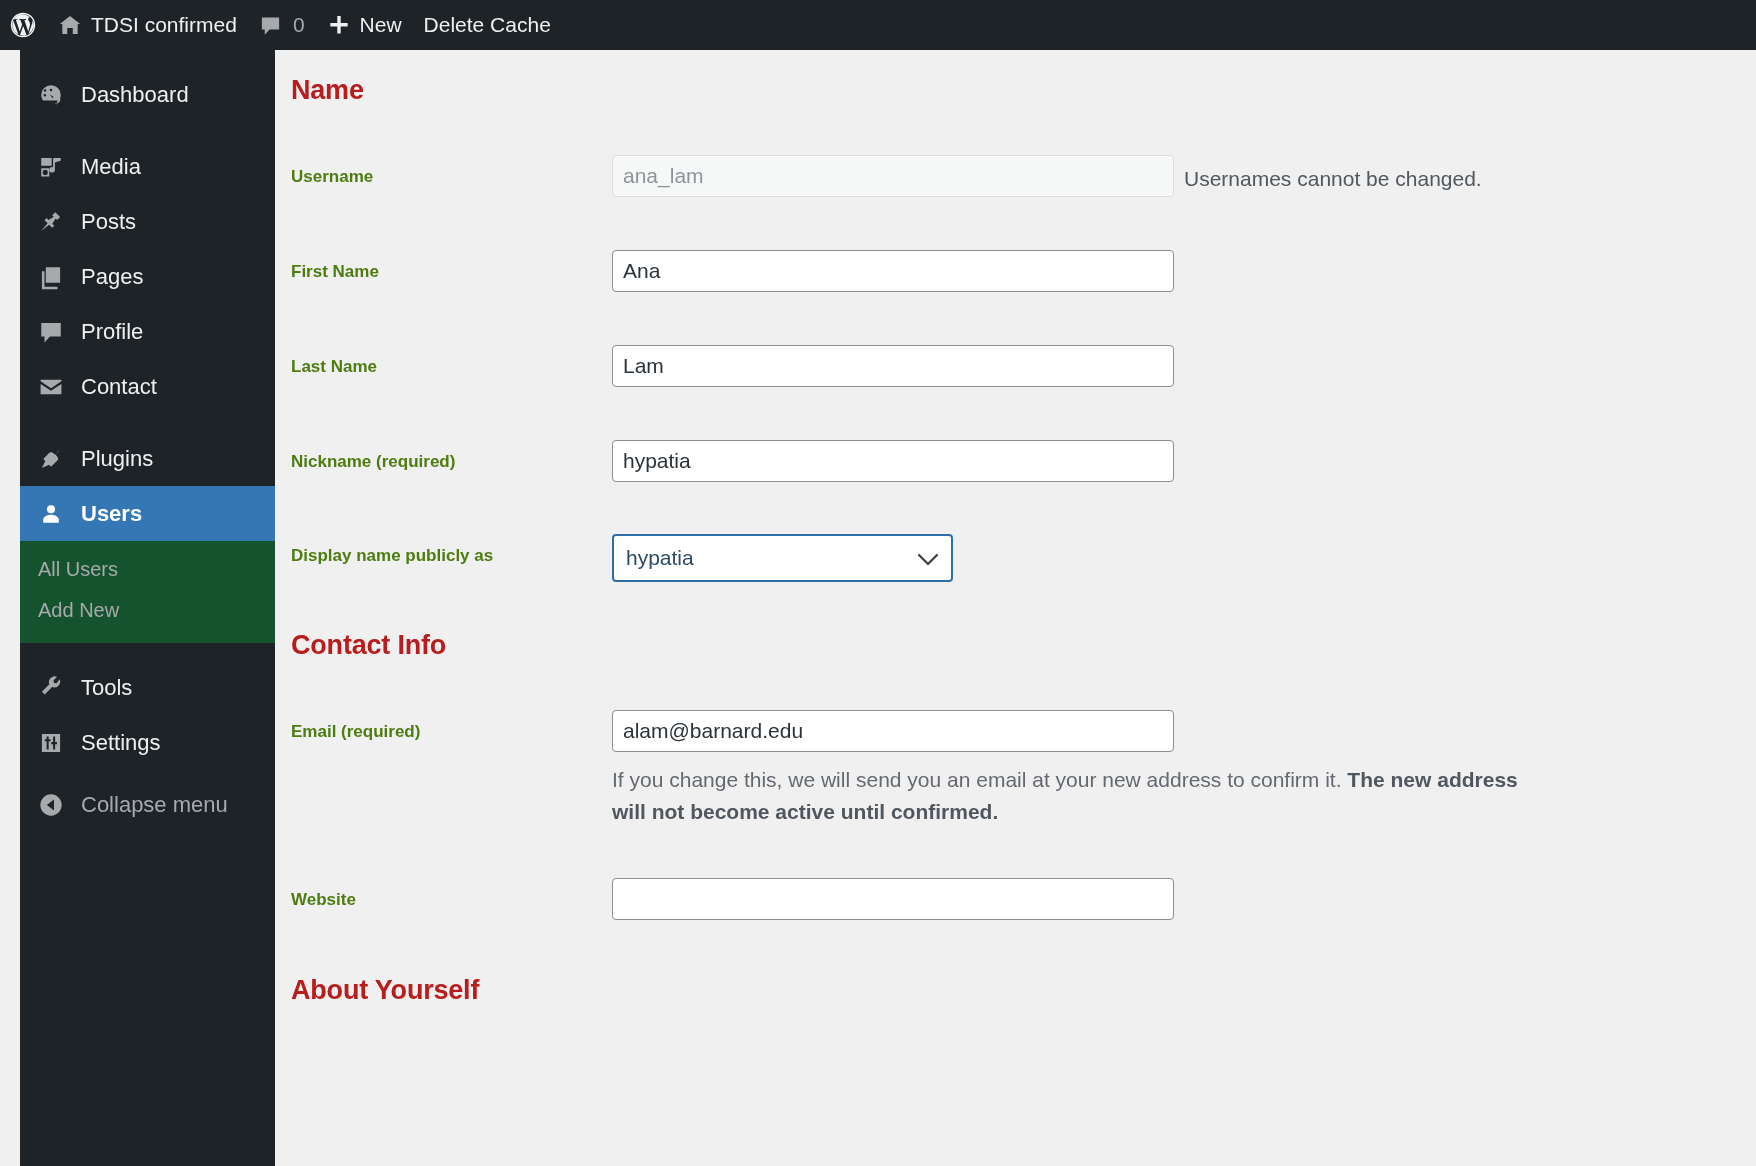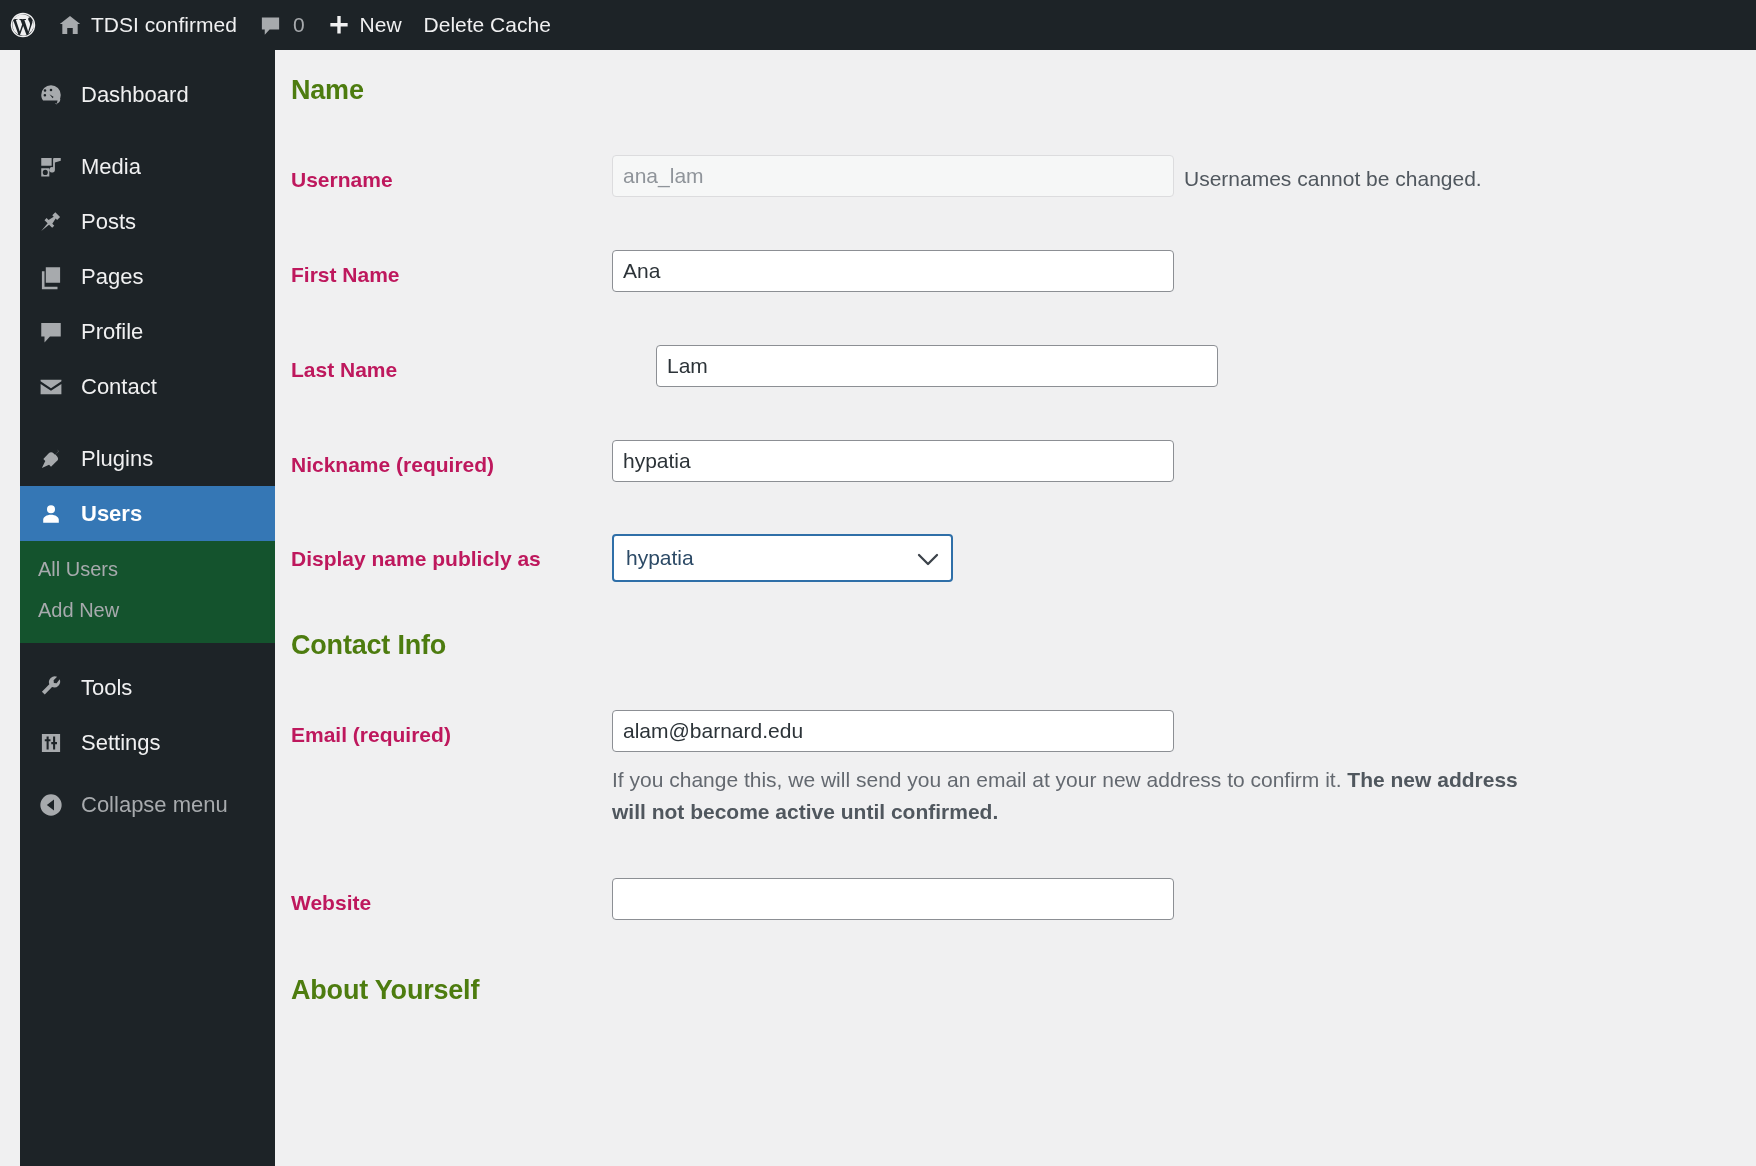--- a/index.html
+++ b/index.html
@@ -101,40 +101,40 @@
   #wpbody {
     position: absolute;
     top: 50px; left: 255px;
     width: 1501px; height: 1116px;
     background: #f0f0f1;
     overflow: hidden;
   }
   .section-title {
     font-size: 27px;
     font-weight: bold;
-    color: #4d7c0f;
+    color: #b91c1c;
     letter-spacing: -0.2px;
   }
   #s-name { position: absolute; left: 36px; top: 25px; }
   #s-contact { position: absolute; left: 36px; top: 580px; }
   #s-about { position: absolute; left: 36px; top: 925px; }
 
   .form-row {
     position: absolute;
     left: 0; width: 1501px;
     display: flex;
     align-items: flex-start;
   }
   .row-label {
     width: 357px;
     padding-left: 36px;
     padding-top: 11px;
-    font-size: 21px;
+    font-size: 17px;
     font-weight: bold;
-    color: #be185d;
+    color: #4d7c0f;
     line-height: 1.3;
   }
   .row-field { flex: 1; position: relative; }
 
   .text-input {
     display: block;
     width: 562px; height: 42px;
     padding: 0 10px;
     font-family: "Liberation Sans", sans-serif;
     font-size: 21px;
@@ -365,21 +365,21 @@
     </div>
   </div>
 
   <div class="form-row" style="top:200px;">
     <div class="row-label">First Name</div>
     <div class="row-field">
       <input class="text-input" type="text" value="Ana" style="">
     </div>
   </div>
 
-  <div class="form-row" style="top:295px;gap:44px;">
+  <div class="form-row" style="top:295px;">
     <div class="row-label">Last Name</div>
     <div class="row-field">
       <input class="text-input" type="text" value="Lam" style="">
     </div>
   </div>
 
   <div class="form-row" style="top:390px;">
     <div class="row-label">Nickname (required)</div>
     <div class="row-field">
       <input class="text-input" type="text" value="hypatia" style="">

